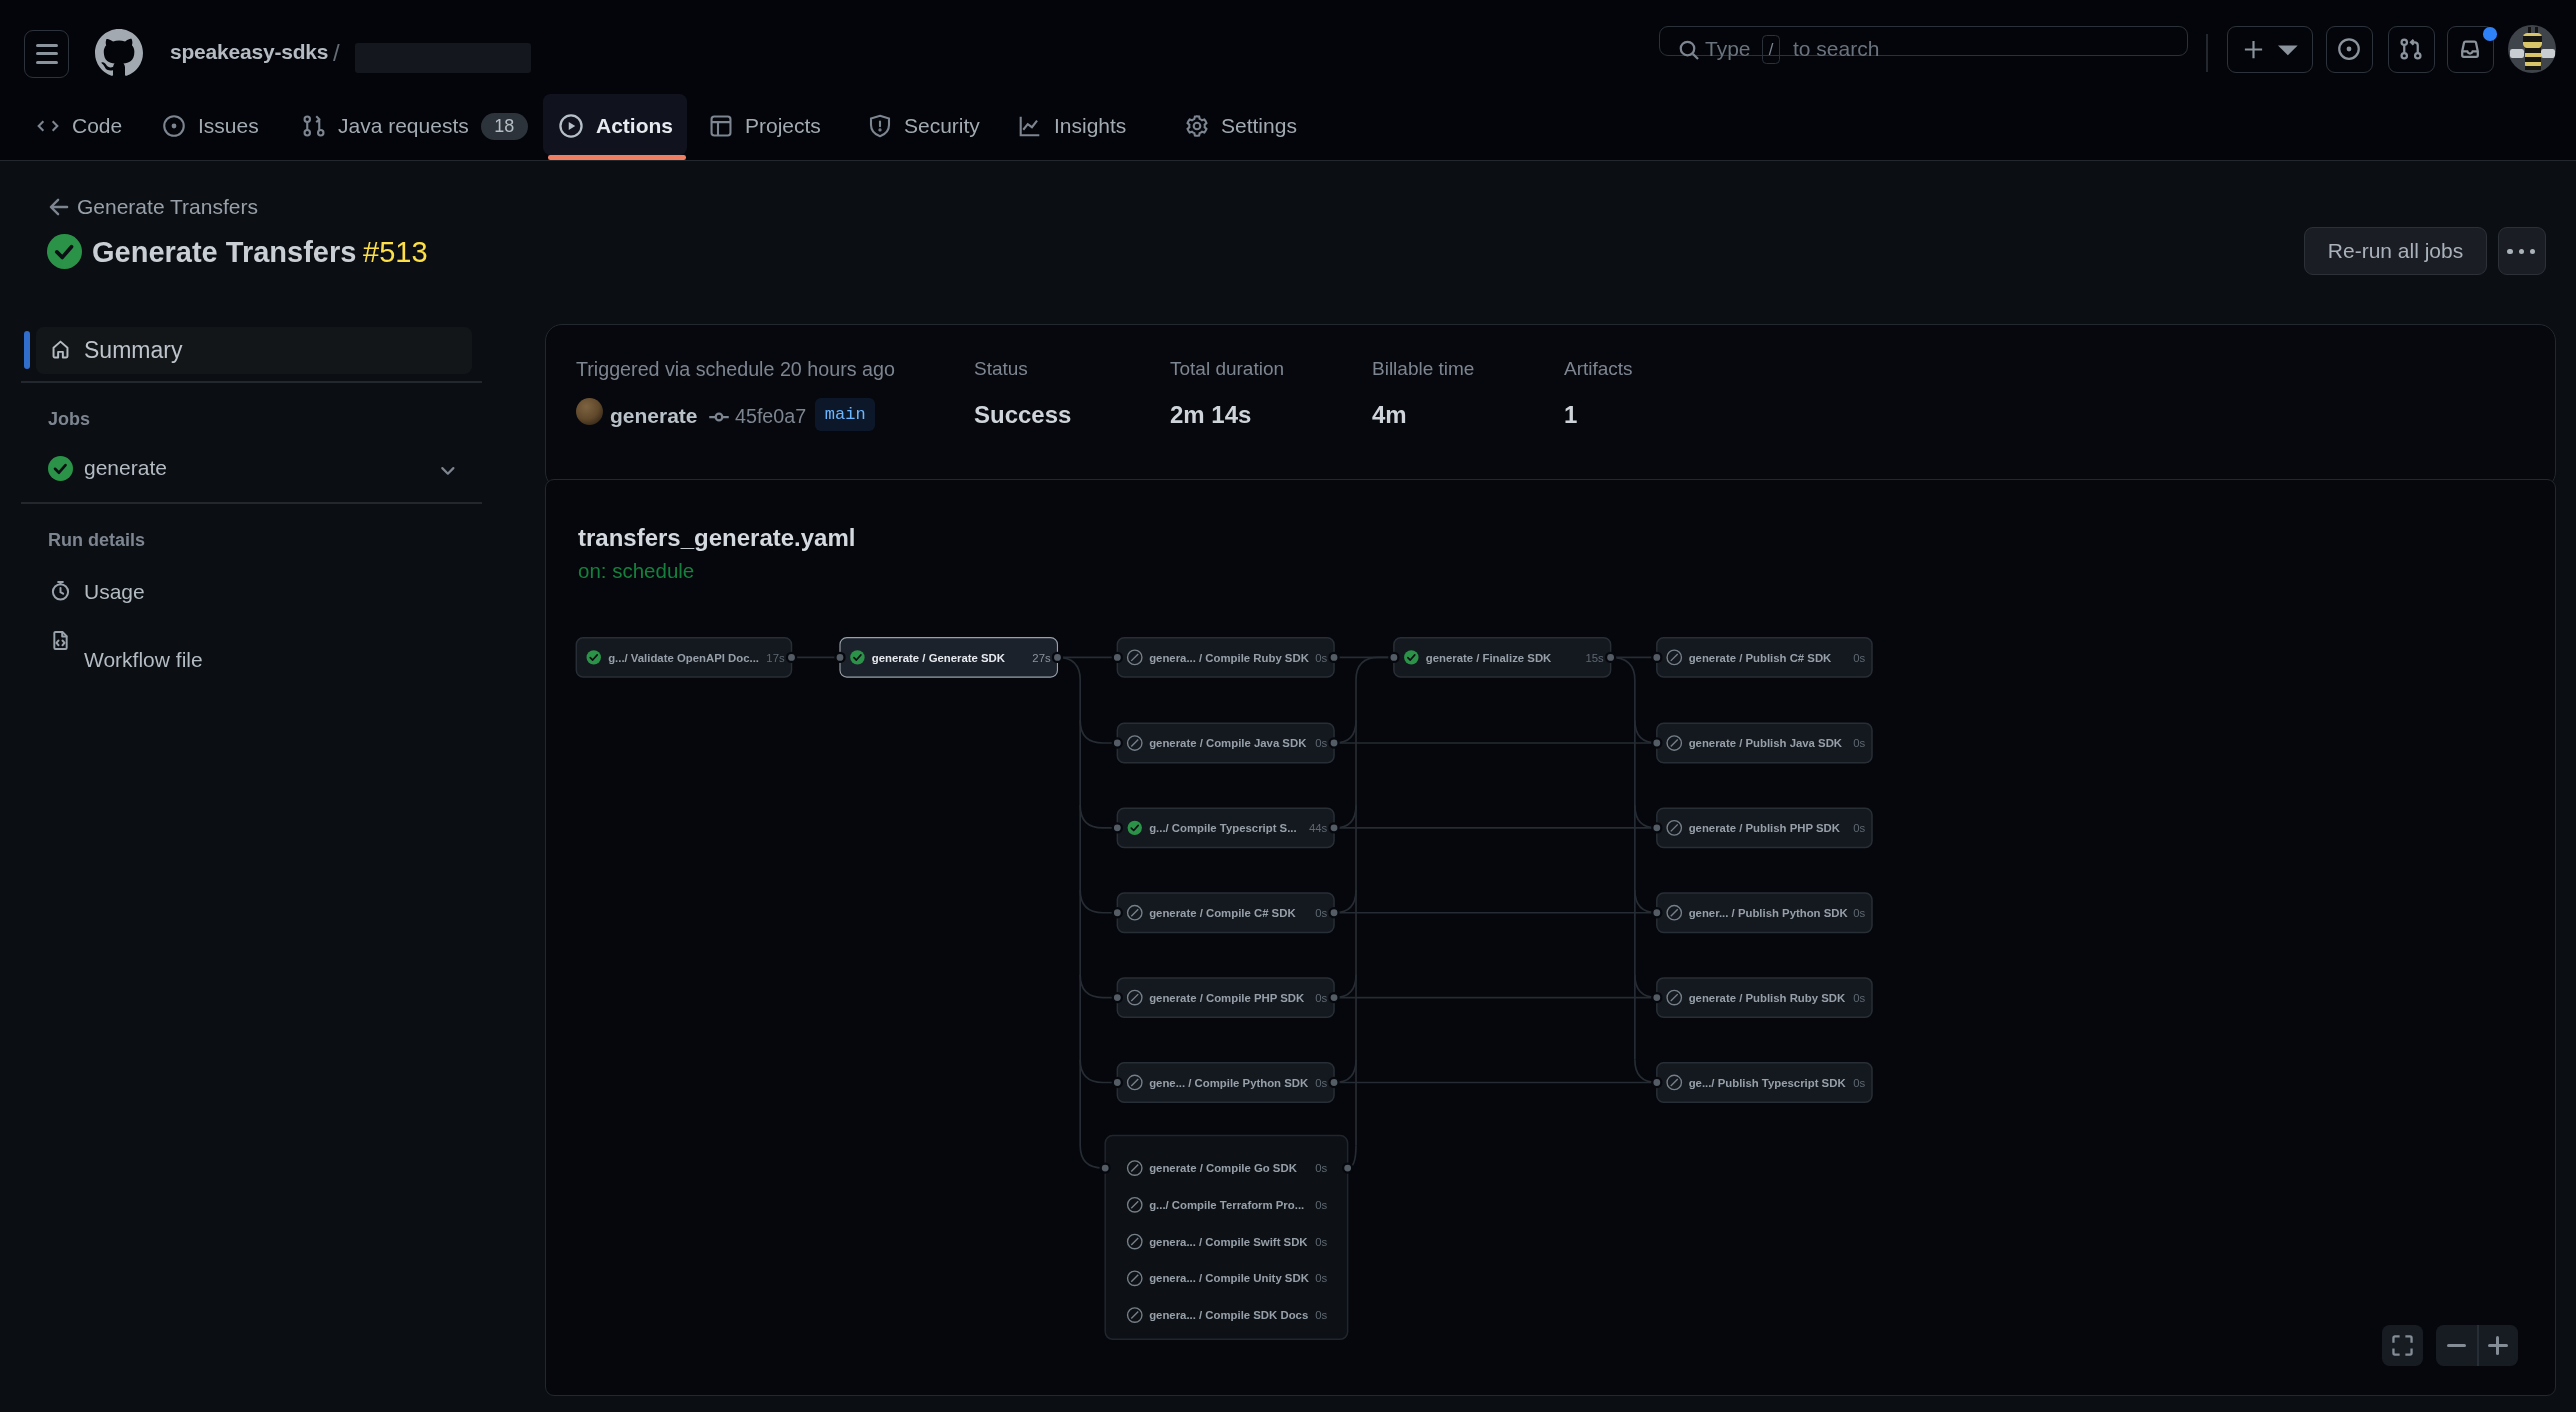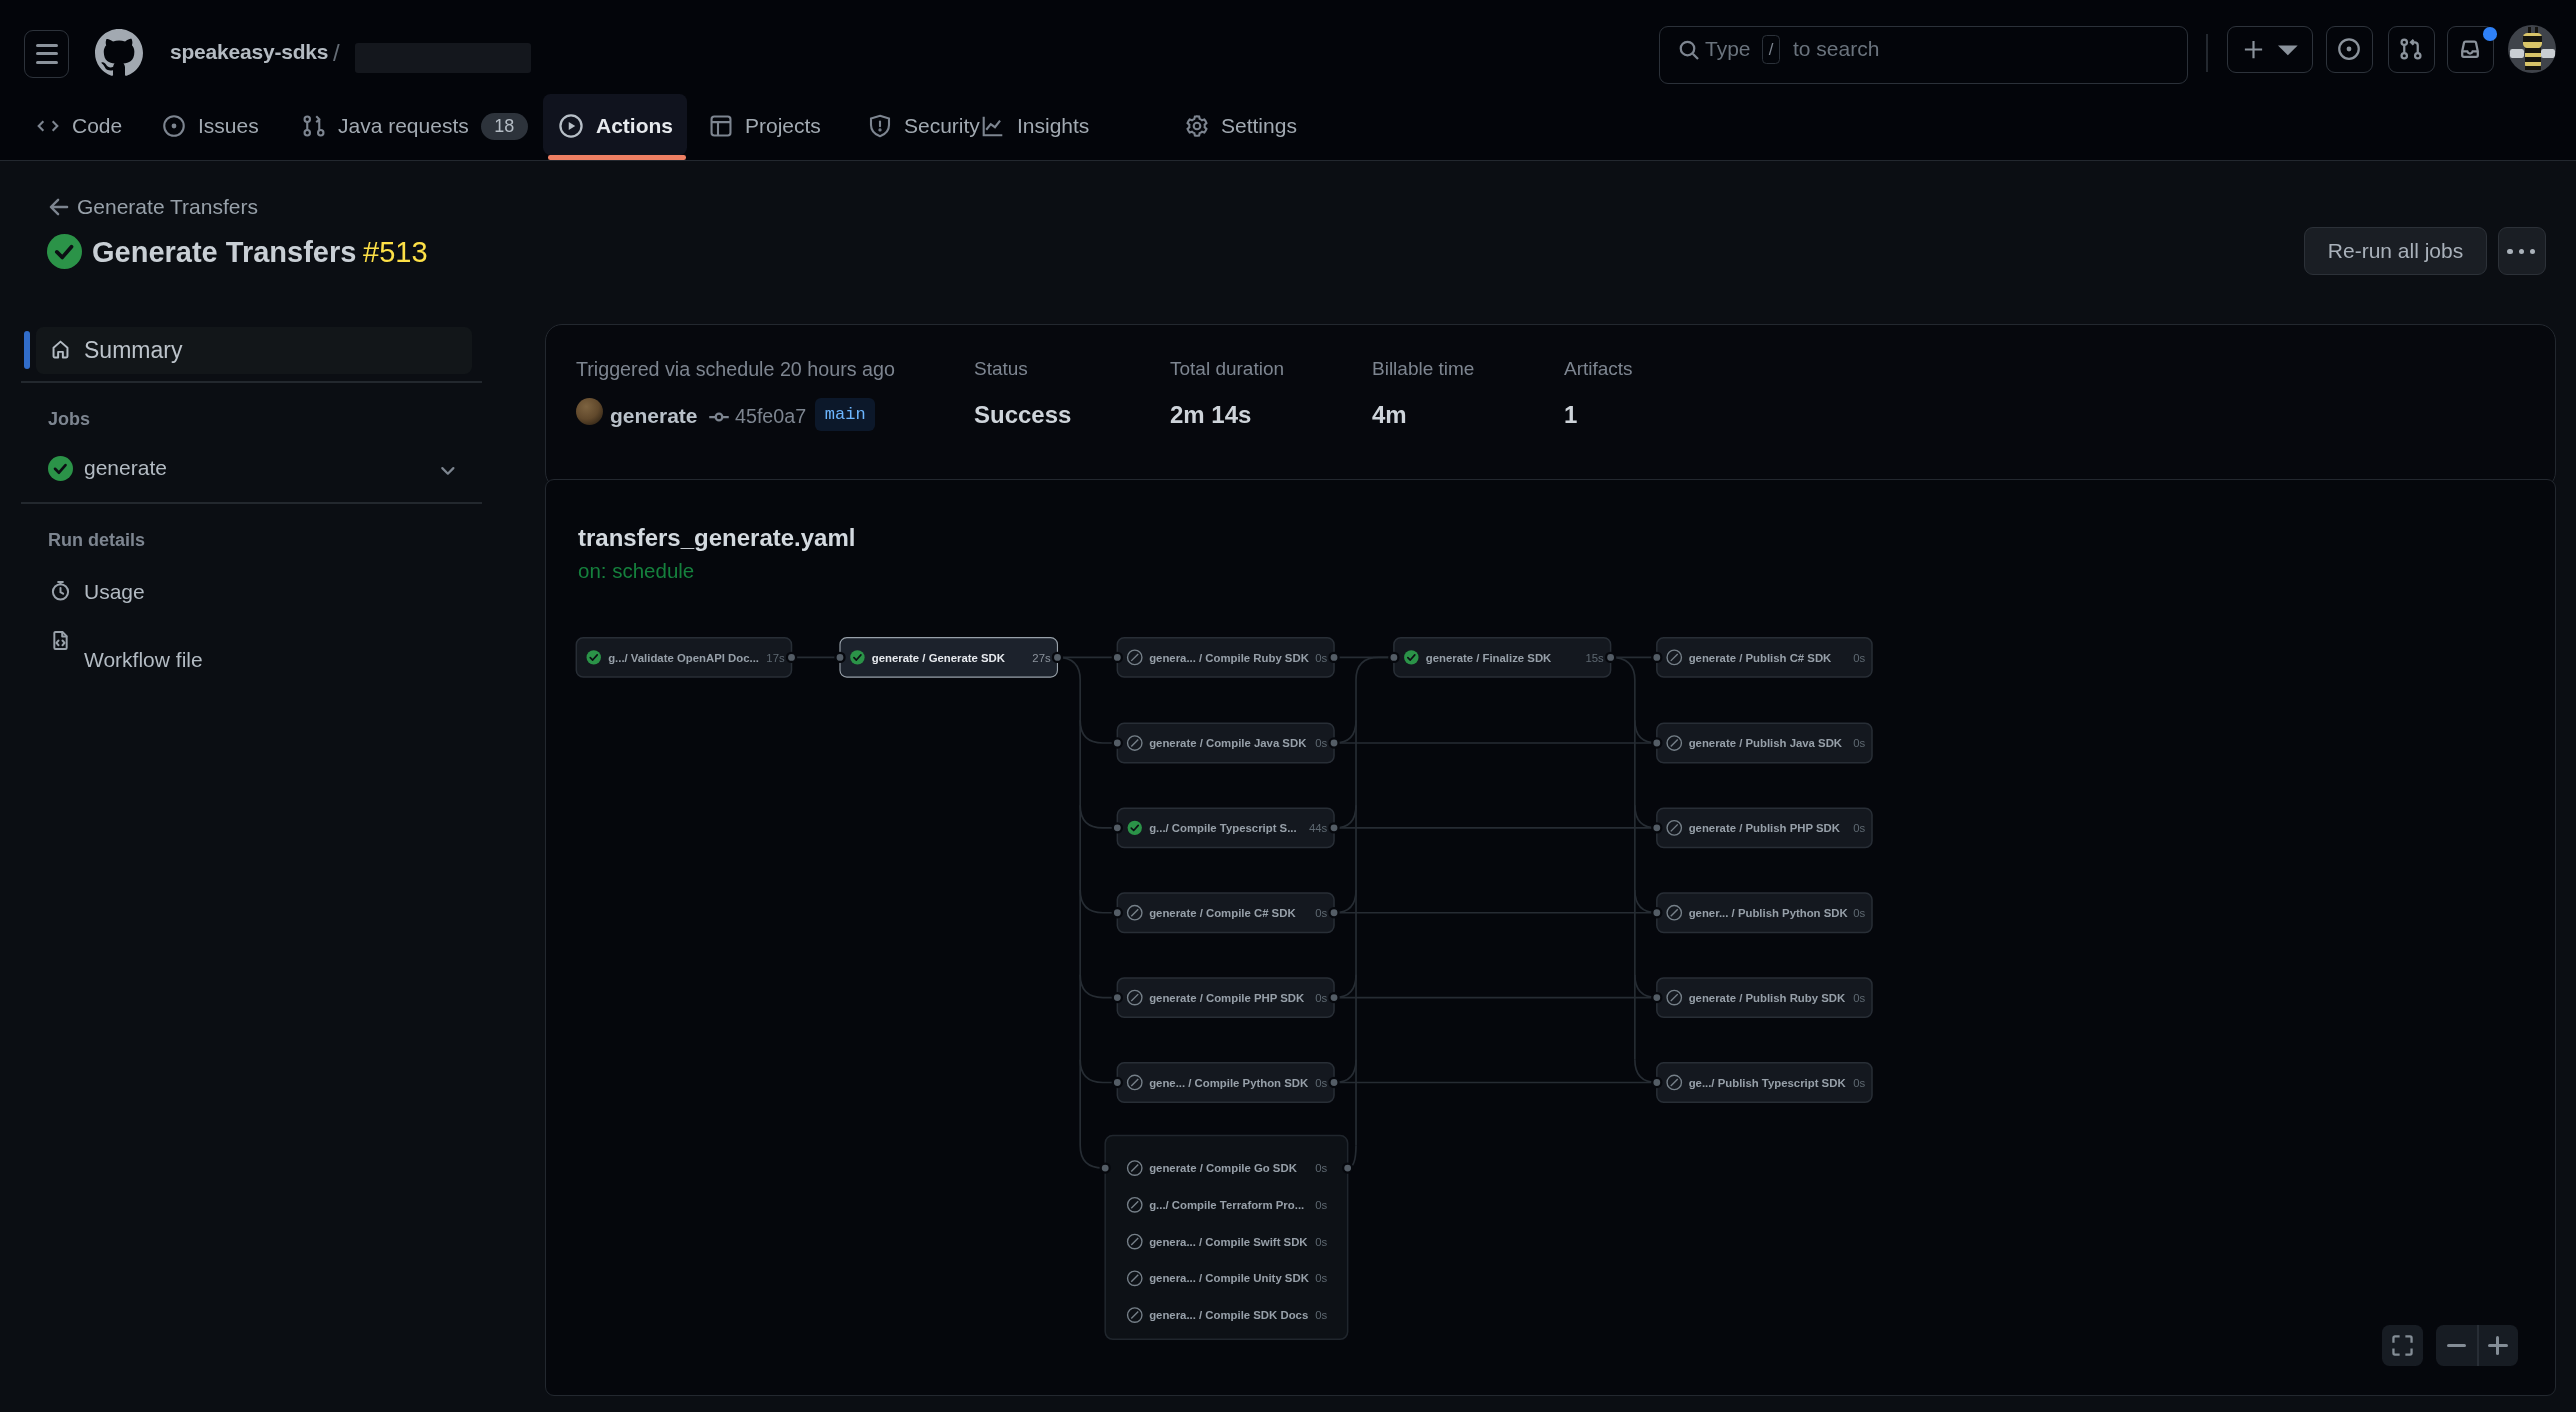--- a/index.html
+++ b/index.html
@@ -29,21 +29,21 @@
       <div style="position:absolute;left:10.6px;top:29.5px;width:22px;height:3px;background:#8b939c;border-radius:1.5px;"></div>
     </div>
 
     <svg class="abs" style="left:95px; top:29px;" width="48" height="48" viewBox="0 0 16 16" fill="#a2a9b1">
       <path d="M8 0c4.42 0 8 3.58 8 8a8.013 8.013 0 0 1-5.45 7.59c-.4.08-.55-.17-.55-.38 0-.27.01-1.13.01-2.2 0-.75-.25-1.23-.54-1.48 1.78-.2 3.65-.88 3.65-3.95 0-.88-.31-1.59-.82-2.15.08-.2.36-1.02-.08-2.12 0 0-.67-.22-2.2.82-.64-.18-1.32-.27-2-.27-.68 0-1.36.09-2 .27-1.53-1.03-2.2-.82-2.2-.82-.44 1.1-.16 1.92-.08 2.12-.51.56-.82 1.28-.82 2.15 0 3.06 1.86 3.75 3.64 3.95-.23.2-.44.55-.51 1.07-.46.21-1.61.55-2.33-.66-.15-.24-.6-.83-1.23-.82-.67.01-.27.38.01.53.34.19.73.9.82 1.13.16.45.68 1.31 2.69.94 0 .67.01 1.3.01 1.49 0 .21-.15.45-.55.38A7.995 7.995 0 0 1 0 8c0-4.42 3.58-8 8-8Z"></path>
     </svg>
     <span class="abs" style="left:170px; top:40px; font-size:21px; font-weight:600; letter-spacing:-0.2px; color:#b4bbc2;">speakeasy-sdks</span>
     <span class="abs" style="left:333px; top:39px; font-size:24px; color:#646c75;">/</span>
     <div class="abs" style="left:355px; top:43px; width:176px; height:30px; background:#14171d; border-radius:3px;"></div>
 
-    <div class="abs" style="left:1659px; top:26px; width:529px; height:58px; border:1.5px solid #2b3139; border-radius:9px;">
+    <div class="abs" style="left:1659px; top:26px; width:529px; height:30px; border:1.5px solid #2b3139; border-radius:9px;">
       <svg class="abs" style="left:16.7px; top:10.6px;" width="24" height="24" viewBox="0 0 16 16" fill="none" stroke="#7d8590" stroke-width="1.5">
         <circle cx="7" cy="7" r="4.5"></circle>
           <path d="M10.5 10.5 L14 14"></path>
       </svg>
       <span class="abs" style="left:45px; top:9.8px; font-size:21px; color:#6a737d;">Type</span>
       <div class="abs" style="left:102px; top:8.3px; width:18px; height:29px; border:1.5px solid #2b3139; border-radius:4.5px; color:#7d8590; font-size:16.7px; text-align:center; line-height:27px;">/</div>
       <span class="abs" style="left:133px; top:9.8px; font-size:21px; color:#6a737d;">to search</span>
     </div>
     <div class="abs" style="left:2206px; top:34px; width:1.5px; height:38px; background:#23282f;"></div>
 
@@ -135,21 +135,21 @@
       <span>Projects</span>
     </div>
     <div class="tab" style="left:868px;">
       <svg width="24" height="24" viewBox="0 0 16 16" fill="none" stroke="#7d8590" stroke-width="1.4">
           <path d="M8 1.2 14 3v4.3c0 3.5-2.4 6.2-6 7.5-3.6-1.3-6-4-6-7.5V3Z"></path>
           <path d="M8 5v3.2" stroke-linecap="round"></path>
           <circle cx="8" cy="10.6" r=".4" fill="#7d8590"></circle>
         </svg>
       <span>Security</span>
     </div>
-    <div class="tab" style="left:981px;">
+    <div class="tab" style="left:1018px;">
       <svg width="24" height="24" viewBox="0 0 16 16" fill="none" stroke="#7d8590" stroke-width="1.4">
           <path d="M1.8 1.8v12.4h12.4"></path>
           <path d="m3.5 10.5 3-3.7 2.8 2 3.4-4.4"></path>
         </svg>
       <span>Insights</span>
     </div>
     <div class="tab" style="left:1185px;">
       <svg width="24" height="24" viewBox="0 0 16 16" fill="none" stroke="#7d8590" stroke-width="1.4">
           <circle cx="8" cy="8" r="2.2"></circle>
           <path d="M8 1.5c.5 0 1 .05 1.4.15l.4 1.6a5 5 0 0 1 1.5.9l1.6-.5c.6.7 1.1 1.5 1.4 2.4l-1.2 1.1a5 5 0 0 1 0 1.7l1.2 1.1c-.3.9-.8 1.7-1.4 2.4l-1.6-.5a5 5 0 0 1-1.5.9l-.4 1.6a6.6 6.6 0 0 1-2.8 0l-.4-1.6a5 5 0 0 1-1.5-.9l-1.6.5c-.6-.7-1.1-1.5-1.4-2.4l1.2-1.1a5 5 0 0 1 0-1.7L1.7 6.1c.3-.9.8-1.7 1.4-2.4l1.6.5a5 5 0 0 1 1.5-.9l.4-1.6c.4-.1.9-.15 1.4-.15Z"></path>

